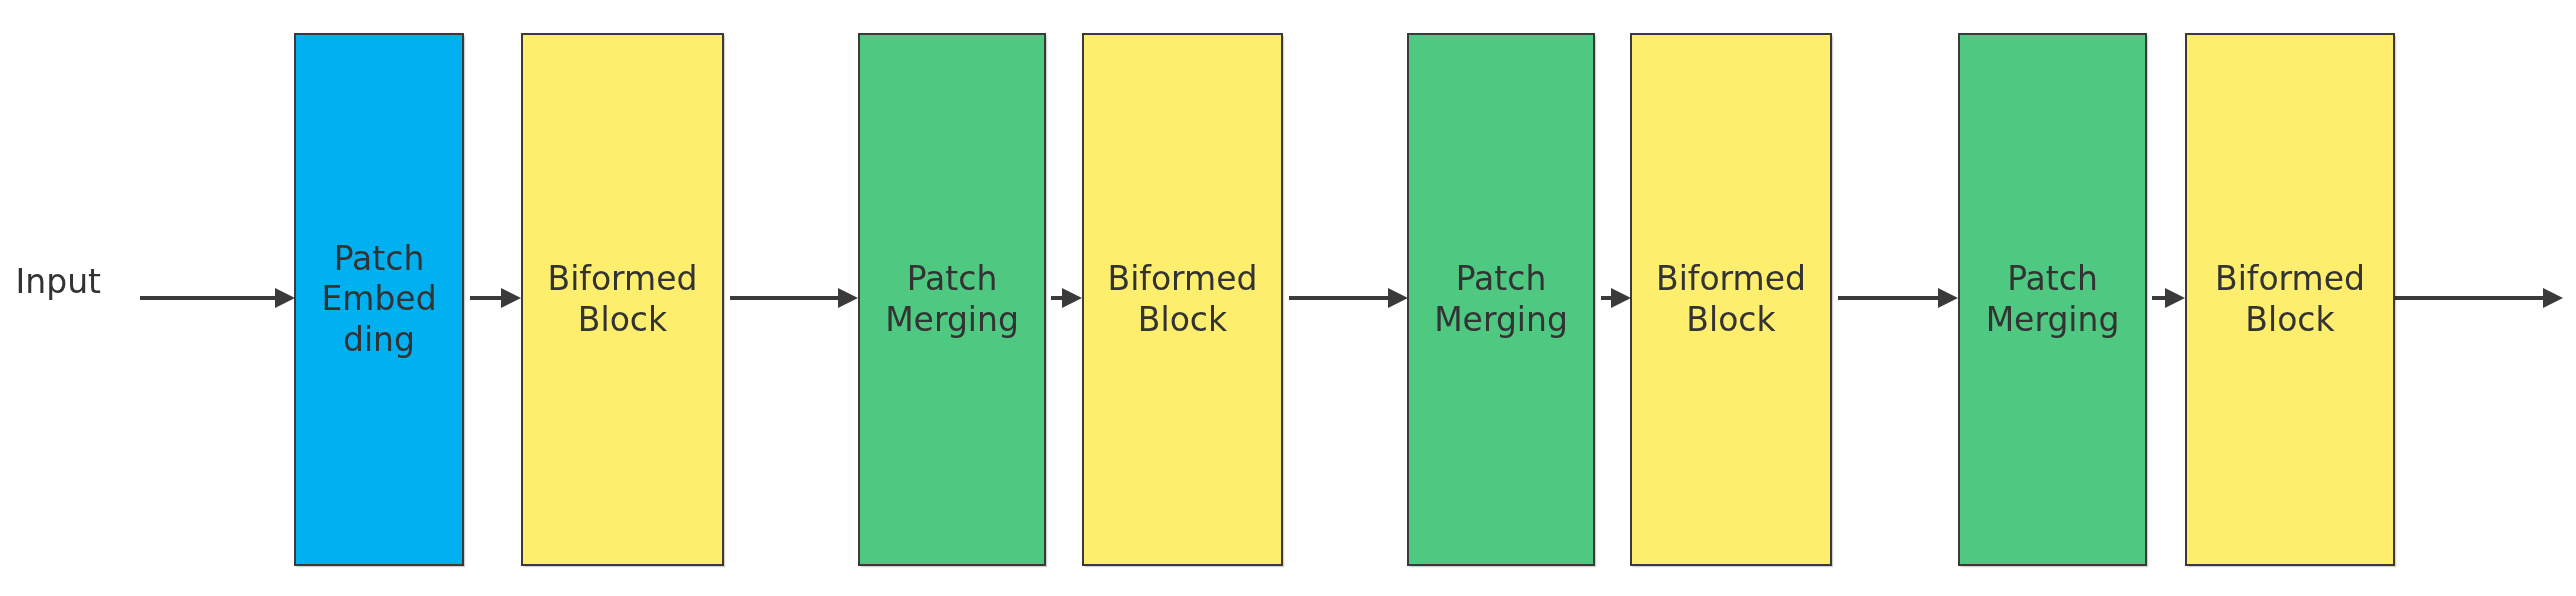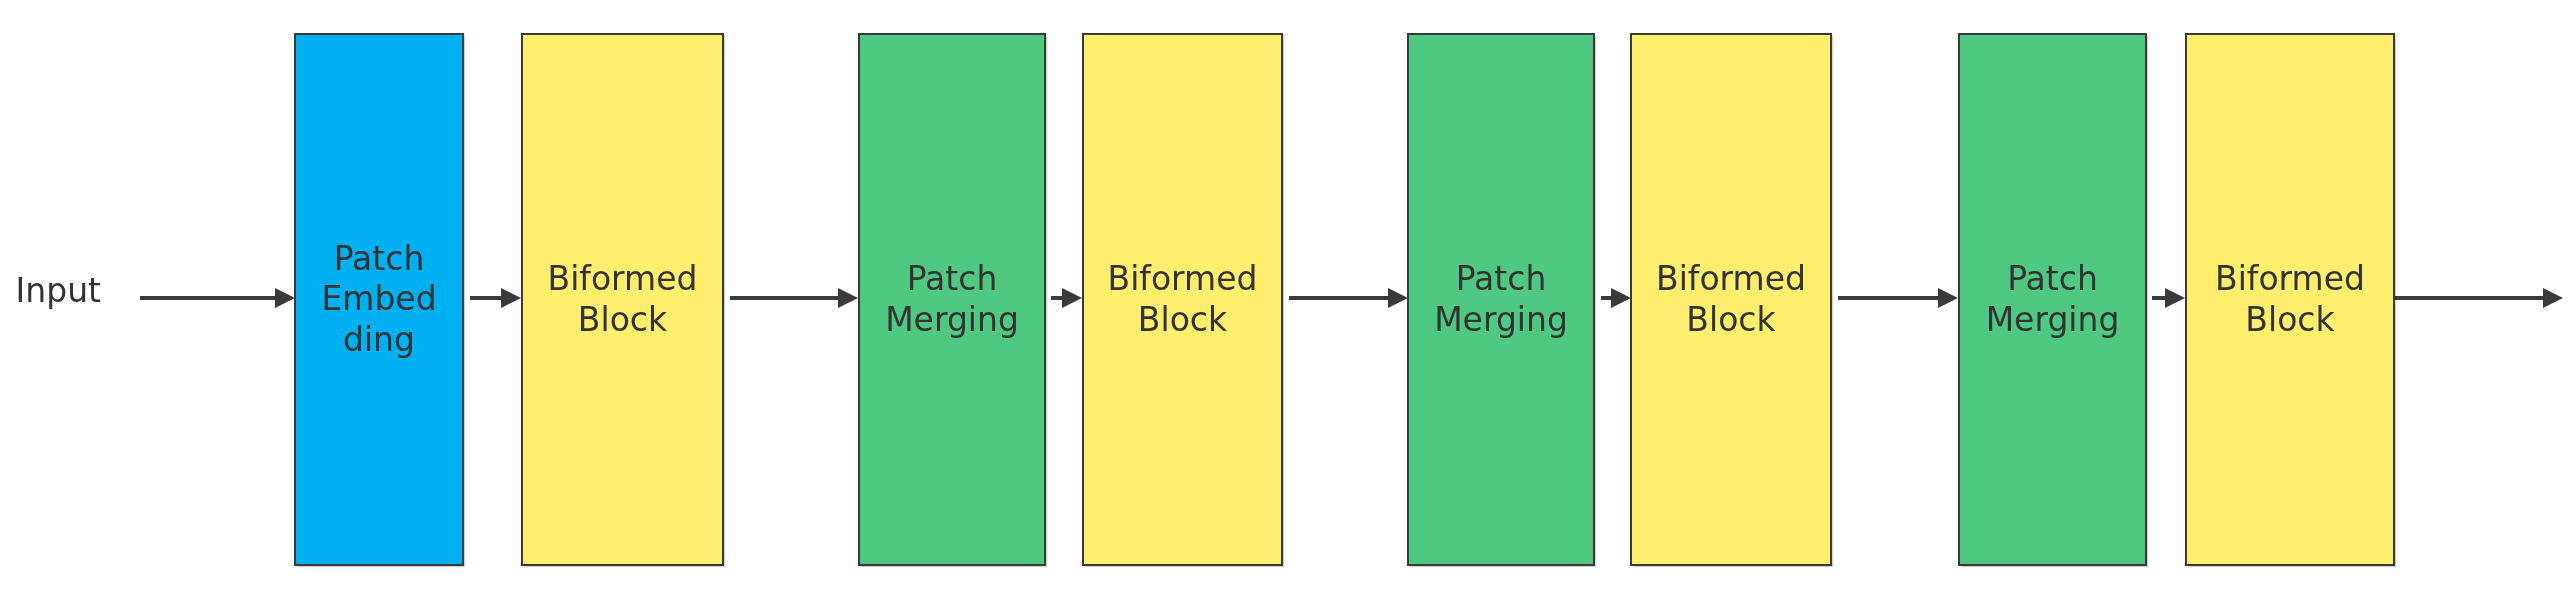--- a/index.html
+++ b/index.html
@@ -14,21 +14,21 @@
   #diagram-canvas {
     position: relative;
     width: 2576px;
     height: 596px;
     background: #ffffff;
     overflow: hidden;
   }
   .input-label {
     position: absolute;
     left: 15.6px;
-    top: 269px;
+    top: 260px;
     width: 121px;
     height: 43px;
     line-height: 43px;
     font-size: 33px;
     color: #333333;
     white-space: nowrap;
     text-align: left;
   }
   .stage-block {
     position: absolute;

